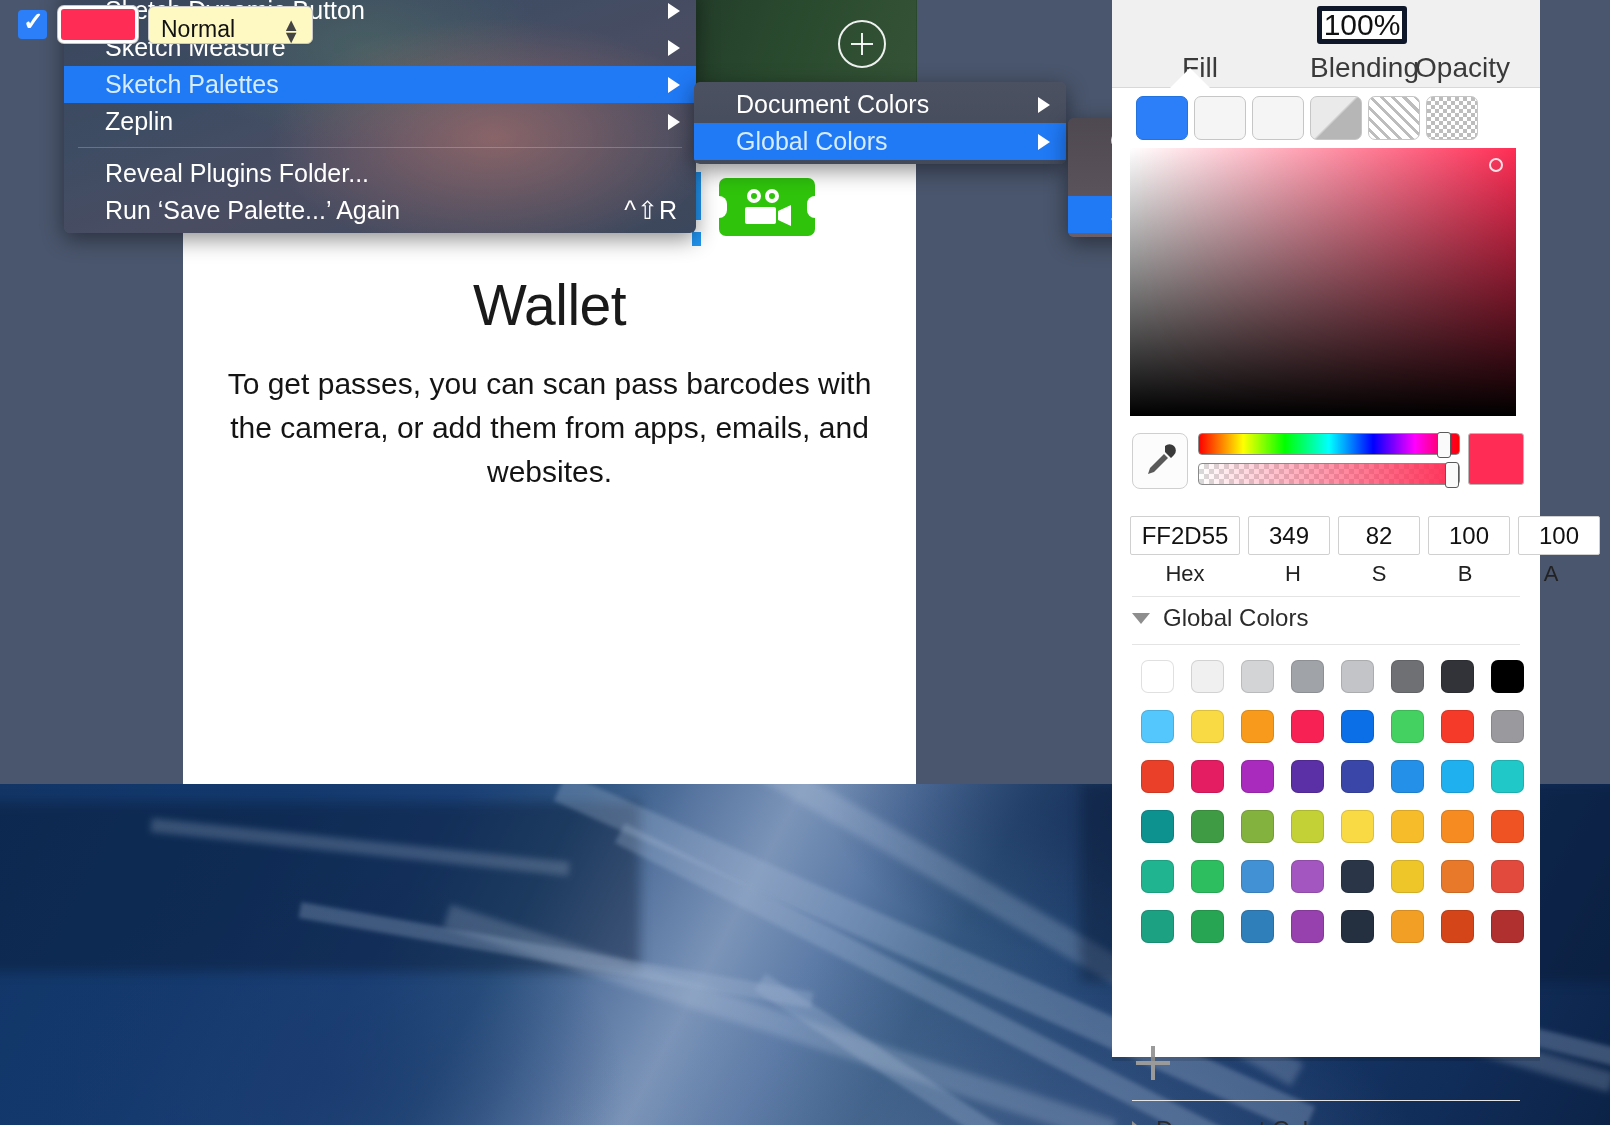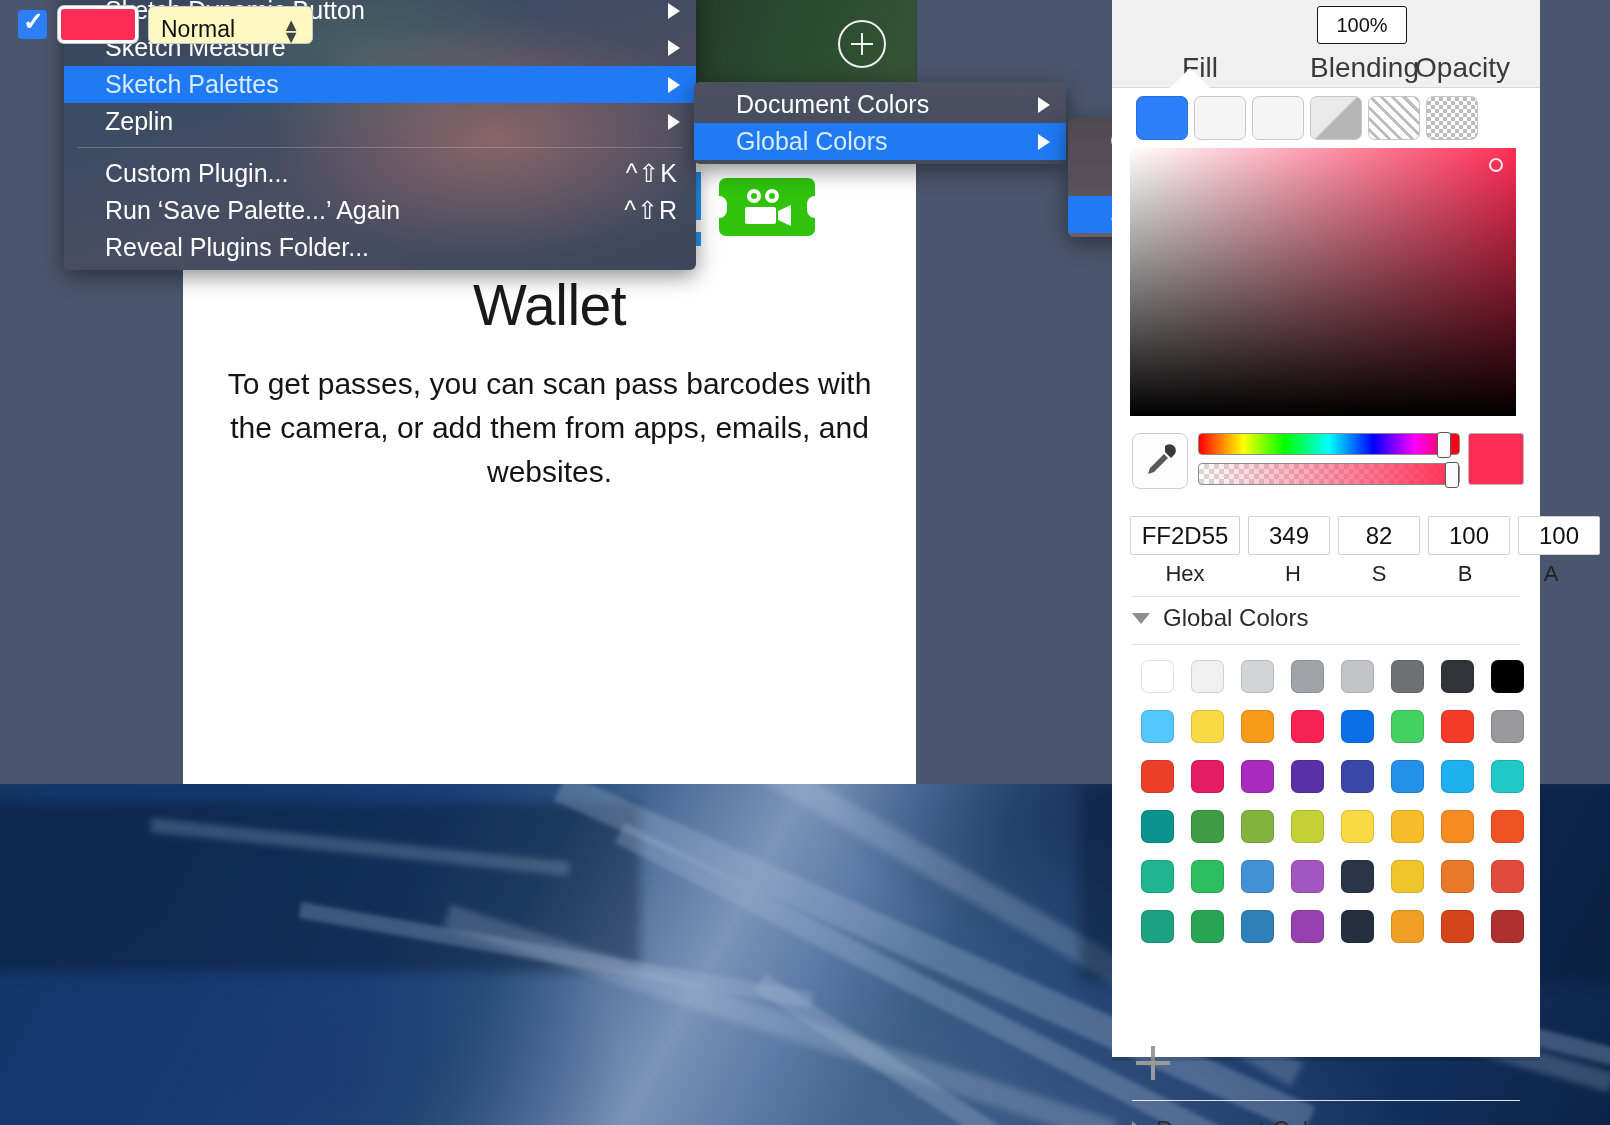--- a/index.html
+++ b/index.html
@@ -159,23 +159,23 @@
     background:#fef9c3; border:1px solid #c9c9c9; border-radius:6px;
     display:flex; align-items:flex-end; padding:0 12px;
     font-size:23px; color:#111;
     box-shadow:0 1px 1px rgba(0,0,0,.06);
   }
   #blend-select .stepper{
     margin-left:auto; font-size:18px; line-height:12px; color:#444; text-align:center;
   }
   #opacity-field{
     position:absolute; left:1317px; top:6px; width:90px; height:38px;
-    background:#fff; border:1px solid #0f172a; border-radius:3px;
+    background:#fff; border:5px solid #0f172a; border-radius:3px;
     display:flex; align-items:center; justify-content:center;
-    font-size:20px; color:#111;
+    font-size:30px; color:#111;
   }
   .fill-caption{
     position:absolute; top:52px; font-size:28px; color:#3a3a3a; text-align:center;
   }
 
   
   #popover-arrow{
     position:absolute; left:1168px; top:68px; width:0;height:0;
     border-left:22px solid transparent; border-right:22px solid transparent;
     border-bottom:22px solid #ffffff; z-index:6;
@@ -351,32 +351,27 @@
   </div>
   <div class="menu-item">
     <span class="label">Zeplin</span>
     <span class="spacer"></span>
     <span class="arrow"></span>
   </div>
 
   <div class="menu-sep"></div>
 
   <div class="menu-item">
-    <span class="label">Custom Plugin...</span>
-    <span class="spacer"></span>
-    <span class="shortcut">^⇧K</span>
+    <span class="label">Reveal Plugins Folder...</span>
+    <span class="spacer"></span>
   </div>
   <div class="menu-item">
     <span class="label">Run ‘Save Palette...’ Again</span>
     <span class="spacer"></span>
     <span class="shortcut">^⇧R</span>
-  </div>
-  <div class="menu-item">
-    <span class="label">Reveal Plugins Folder...</span>
-    <span class="spacer"></span>
   </div>
 </div>
 
 <div class="menu" id="menu-palettes">
   <div class="menu-item">
     <span class="label">Document Colors</span>
     <span class="spacer"></span>
     <span class="arrow"></span>
   </div>
   <div class="menu-item sel">

